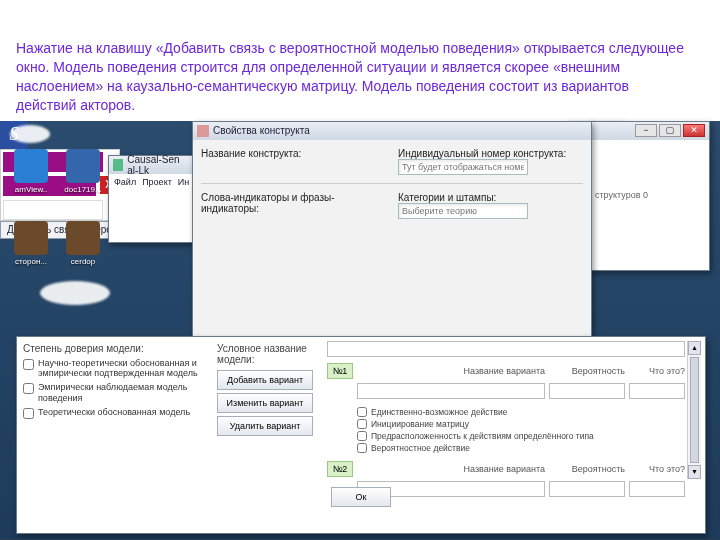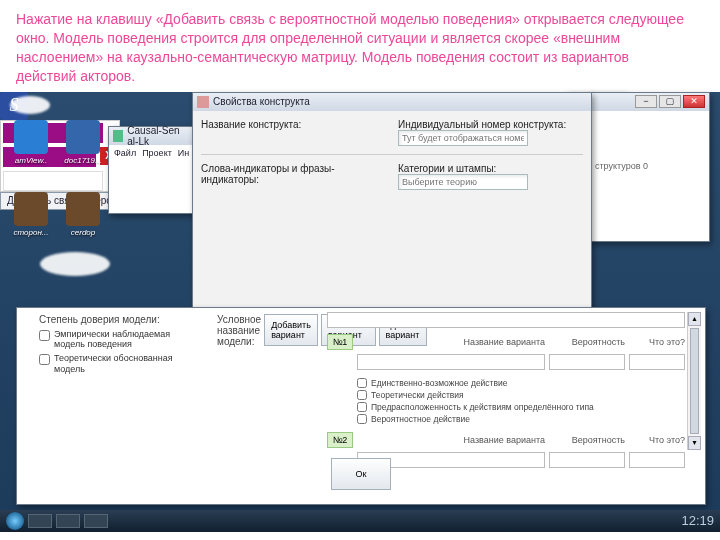--- a/index.html
+++ b/index.html
@@ -1,33 +1,33 @@
 <!DOCTYPE html>
 <html><head>
   <meta charset="utf-8">
   <style>
     * { box-sizing: border-box; margin: 0; padding: 0; }
     html, body { width: 720px; height: 540px; overflow: hidden; font-family: "Segoe UI", Tahoma, sans-serif; font-size: 11px; background: #fff; }
-    .doc-text { padding: 10px 32px 6px 16px; font-size: 14px; line-height: 1.35; color: #ec4899; }
+    .doc-text { padding: 10px 32px 6px 16px; font-size: 14px; line-height: 1.35; color: #6d28d9; margin-top: 29px; }
     .desktop { position: relative; width: 720px; height: 440px; background: linear-gradient(#2b4c6e,#1c3a5a); }
     .cloud { position: absolute; background: rgba(255,255,255,.9); border-radius: 50%; filter: blur(1px); }
     .taskbar { position: absolute; left:0; right:0; bottom:0; height:22px; background: linear-gradient(#2a3d52,#102030); display:flex; align-items:center; gap:4px; padding:0 6px; color:#dfe; font-size:13px; }
     .taskbar .start { width:18px; height:18px; border-radius:50%; background: radial-gradient(#7cf,#047); }
     .tray { margin-left:auto; color:#bcd; }
 
     
     .win { position:absolute; background:#f2f2f2; border:1px solid #6a7a8a; box-shadow: 2px 3px 6px rgba(0,0,0,.4); }
     .titlebar { height:18px; background: linear-gradient(#eaeef5,#cfd8e4); display:flex; align-items:center; padding:0 4px; font-size:10px; color:#223; }
     .titlebar .ticon { width:12px; height:12px; margin-right:4px; }
     .winbtns { margin-left:auto; display:flex; gap:2px; }
     .winbtns span { width:22px; height:13px; background:#e6e6e6; border:1px solid #999; display:inline-flex; align-items:center; justify-content:center; font-size:9px; line-height:1; }
     .winbtns .close { background: linear-gradient(#f77,#c33); color:#fff; border-color:#a22; }
 
     
-    .dicon { position:absolute; width:50px; text-align:center; color:#fff; font-size:8px; text-shadow:0 1px 2px #000; pointer-events:none;font-style:italic; }
+    .dicon { position:absolute; width:50px; text-align:center; color:#fff; font-size:8px; text-shadow:0 1px 2px #000; pointer-events:none; }
     .dicon .box { width:34px; height:34px; margin:0 auto 2px; border-radius:4px; }
 
     
     .props { left:192px; top:0; width:400px; height:260px; }
     .props .body { padding:8px; display:grid; grid-template-columns: 1fr 1fr; gap:6px 12px; font-size:10px; color:#222; }
     .props .sep { grid-column:1/3; height:1px; background:#ccc; margin:2px 0; }
     .props input.tf { width:130px; height:16px; border:1px solid #abb; background:#fff; box-shadow: inset 2px 2px 3px rgba(0,0,0,.08); padding:0 3px; font-size:9px; color:#666; }
 
     
     .editor { left:108px; top:34px; width:90px; height:88px; background:#fff; }
@@ -36,28 +36,28 @@
     
     .magenta { left:588px; top:150px; width:120px; height:72px; background:#fff; border:1px solid #ccc; }
     .magenta .row { height:24px; display:flex; }
     .magenta .sw { width:100px; height:20px; margin:2px; }
     .magenta .xbtn { width:18px; height:18px; margin:2px; background:#c22; color:#fff; display:flex; align-items:center; justify-content:center; font-weight:bold; font-size:10px; }
 
     
     .model { left:16px; top:215px; width:690px; height:198px; background:#fff; }
     .model .bar { height:16px; background: linear-gradient(#eaeef5,#cfd8e4); padding:2px 6px; font-size:10px; color:#223; }
     .model .body { display:flex; height:146px; }
-    .leftcol { width:200px; padding:6px 22px; }
+    .leftcol { width:200px; padding:6px 6px; }
     .leftcol .lbl { font-size:10px; color:#444; margin-bottom:4px; }
     .leftcol label.chk { display:flex; gap:4px; align-items:flex-start; font-size:9px; color:#333; margin:3px 0; line-height:1.2; }
     .leftcol input[type=checkbox]{ width:11px; height:11px; margin-top:1px; }
 
-    .midcol { width:102px; padding:6px 0; display:flex; gap:3px; }
+    .midcol { width:102px; padding:6px 0; display:flex; flex-direction:column; gap:3px; }
     .midcol .mlbl { font-size:10px; color:#444; margin-bottom:2px; }
-    .btn { height:32px; border:1px solid #a6b0ba; background: linear-gradient(#fefefe,#e3e8ee); font-size:9px; padding:0 6px; display:inline-flex; align-items:center; cursor:pointer; }
+    .btn { height:20px; border:1px solid #a6b0ba; background: linear-gradient(#fefefe,#e3e8ee); font-size:9px; padding:0 6px; display:inline-flex; align-items:center; cursor:pointer; }
     .midcol .btn { width:96px; justify-content:center; }
     .okrow { display:flex; justify-content:center; padding:4px; }
 
     .rightcol { flex:1; padding:4px 4px 4px 8px; display:flex; gap:2px; }
     .variants { flex:1; display:flex; flex-direction:column; }
     .model-name-row { display:flex; align-items:center; gap:4px; margin-bottom:6px; }
     .model-name-row input { flex:1; height:16px; border:1px solid #bbb; background:#fff; }
     .variant { display:grid; grid-template-columns: 26px 1fr 76px 56px; align-items:center; gap:4px; margin-bottom:4px; }
     .variant .num { background:#d9f0c8; border:1px solid #9ac983; height:16px; display:flex; align-items:center; justify-content:center; font-size:9px; padding:0 2px; }
     .variant input { height:16px; border:1px solid #bbb; background:#fff; font-size:9px; padding:0 3px; }
@@ -157,20 +157,24 @@
         <div class="sw" style="background:#fff;border:1px solid #ddd"></div>
       </div>
   </div>
 
   <div class="win model">
     <div class="body">
       <div class="leftcol">
         <div class="lbl">Степень доверия модели:</div>
         <label class="chk">
             <input type="checkbox" style="">
+            <span>Научно-теоретически обоснованная и эмпирически подтвержденная модель</span>
+          </label>
+        <label class="chk">
+            <input type="checkbox" style="">
             <span>Эмпирически наблюдаемая модель поведения</span>
           </label>
         <label class="chk">
             <input type="checkbox" style="">
             <span>Теоретически обоснованная модель</span>
           </label>
       </div>
       <div class="midcol">
         <div class="mlbl">Условное название модели:</div>
         <div class="btn">Добавить вариант</div>
@@ -194,21 +198,21 @@
             <input style="">
             <input style="">
           </div>
           <div class="actiontype">
             <label class="chk">
                 <input type="checkbox" style="">
                 <span>Единственно-возможное действие</span>
               </label>
             <label class="chk">
                 <input type="checkbox" style="">
-                <span>Теоретически действия</span>
+                <span>Инициирование матрицу</span>
               </label>
             <label class="chk">
                 <input type="checkbox" style="">
                 <span>Предрасположенность к действиям определённого типа</span>
               </label>
             <label class="chk">
                 <input type="checkbox" style="">
                 <span>Вероятностное действие</span>
               </label>
           </div>

